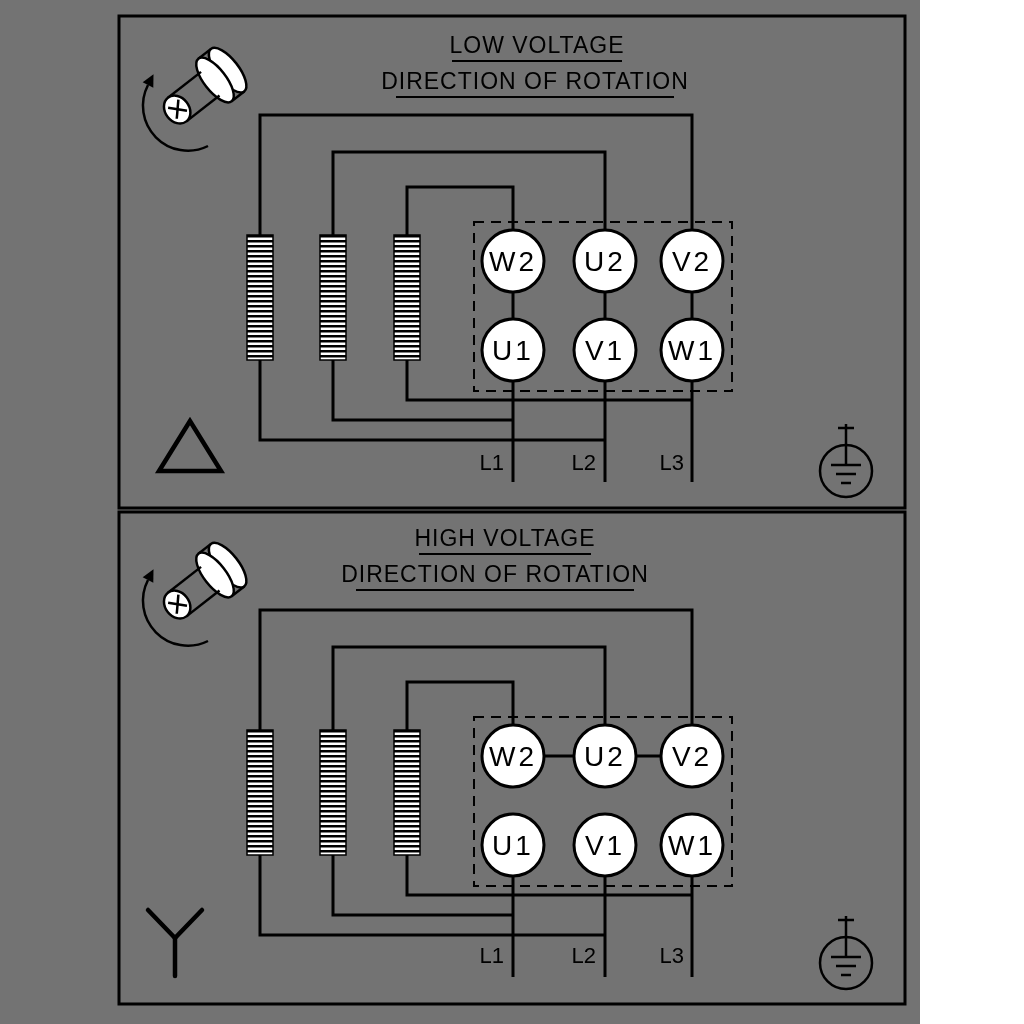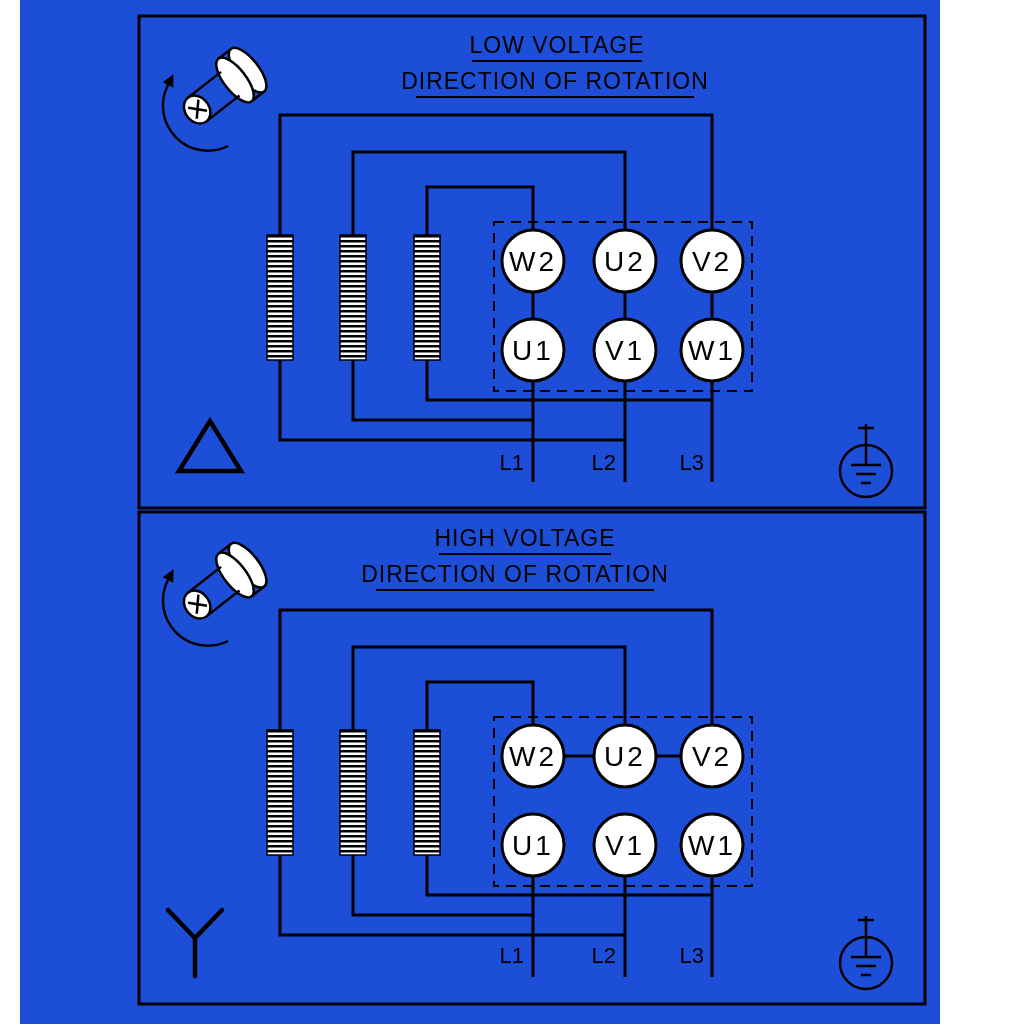--- a/index.html
+++ b/index.html
@@ -1,16 +1,16 @@
 <!DOCTYPE html>
 <html><head>
 <meta charset="utf-8">
 <style>
   html,body{margin:0;padding:0;background:#ffffff;}
-  .stage{width:920px;height:1024px;position:relative;background:#1d4ed8;margin-left:20px;}
+  .stage{width:920px;height:1024px;position:relative;background:#737373;}
   svg{display:block;}
   .border{fill:none;stroke:#000;stroke-width:3;}
   .wire{fill:none;stroke:#000;stroke-width:3;}
   .thin{fill:none;stroke:#000;stroke-width:2.5;}
   .dashedbox{fill:none;stroke:#000;stroke-width:2;stroke-dasharray:10 7;}
   .coil{fill:url(#hatch);stroke:#000;stroke-width:1.5;}
   .termcircle{fill:#ffffff;stroke:#000;stroke-width:3;}
   .sym{fill:none;stroke:#000;stroke-width:4.5;stroke-linecap:round;}
   .iconpart{fill:#ffffff;stroke:#000;stroke-width:2.5;}
   .iconline{fill:none;stroke:#000;stroke-width:2.5;}

